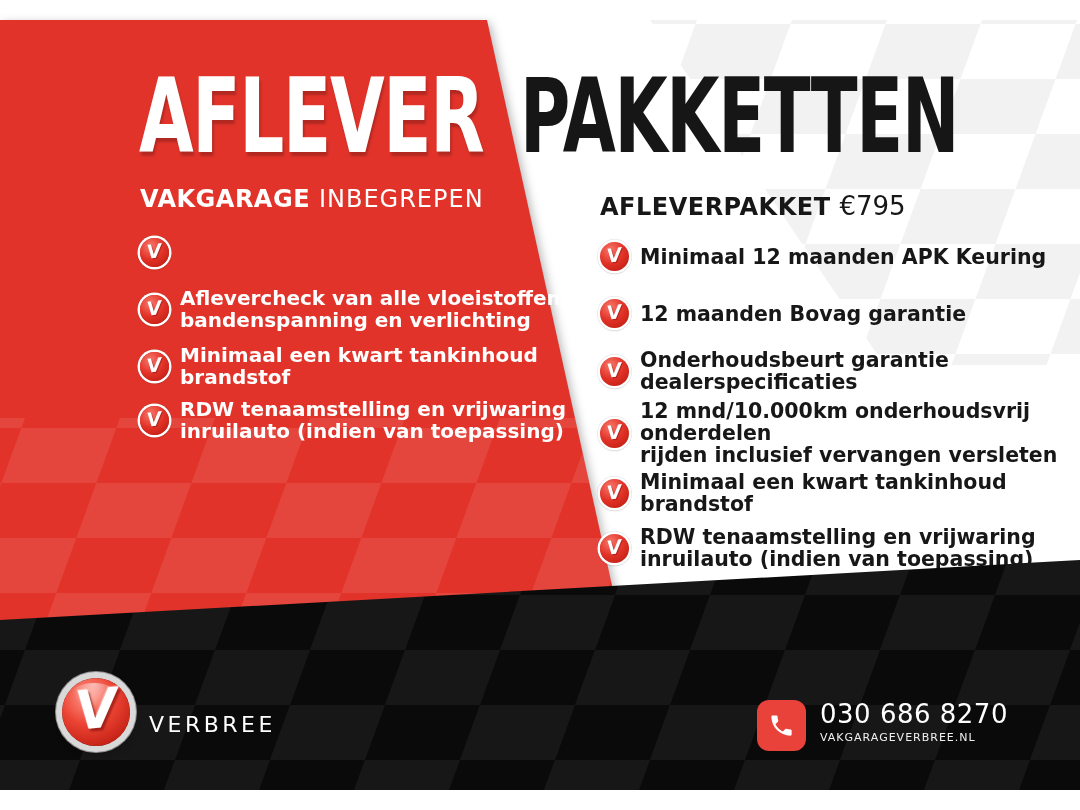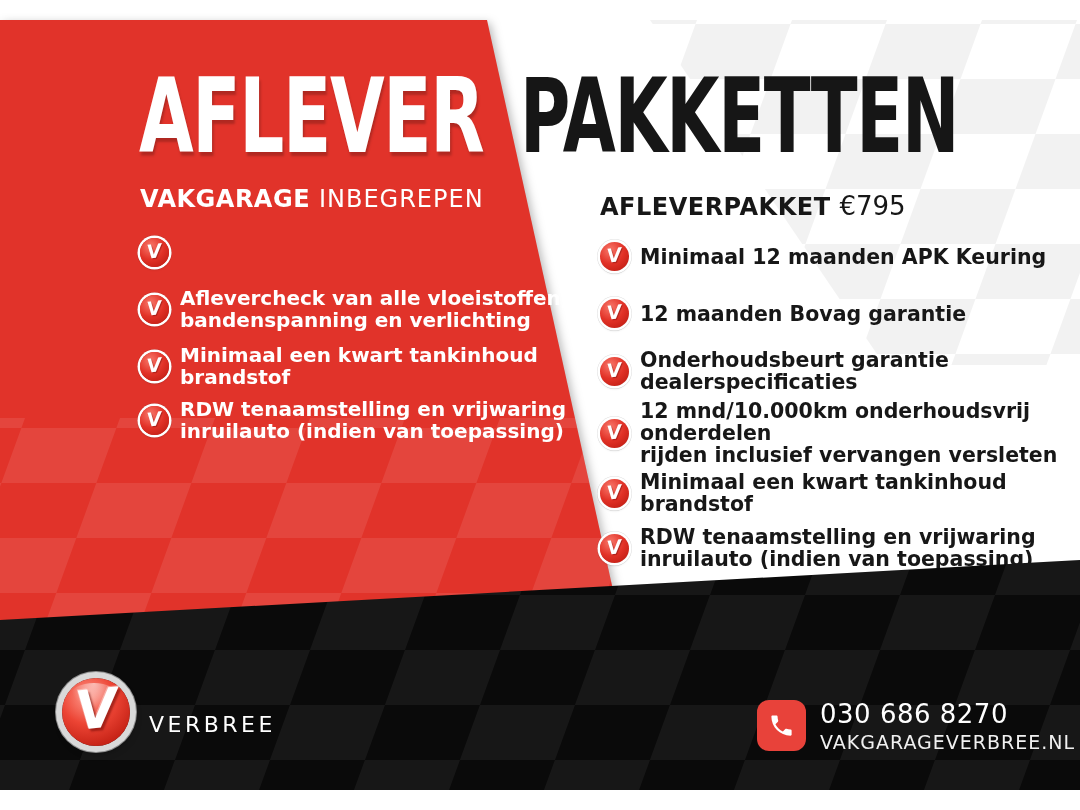--- a/index.html
+++ b/index.html
@@ -84,21 +84,21 @@
     text-shadow:2px 3px 2px rgba(110,10,5,0.55), -1px -1px 0 rgba(255,255,255,0.35); }
   .brand-top { position:absolute; left:147px; top:677px; z-index:6; color:#ffffff;
     font-size:30px; font-weight:800; letter-spacing:0.5px; }
   .brand-bottom { position:absolute; left:149px; top:712px; z-index:6; color:#ffffff;
     font-size:22px; font-weight:400; letter-spacing:3.5px; }
   .phone-badge { position:absolute; left:757px; top:700px; width:49px; height:51px; border-radius:12px;
     background:#e8423a; z-index:6; display:flex; align-items:center; justify-content:center; }
   .phone-number { position:absolute; left:820px; top:699px; z-index:6; color:#ffffff;
     font-size:26px; font-weight:400; letter-spacing:0.5px; }
   .website { position:absolute; left:820px; top:731px; z-index:6; color:#f0f0f0;
-    font-size:19px; font-weight:400; letter-spacing:1px; }
+    font-size:11px; font-weight:400; letter-spacing:1px; }
 </style>
 </head>
 <body>
 
 <div class="canvas">
 
   <div class="checker checker-topright"></div>
 
   <div class="red-wrap">
     <div class="red-shape">

